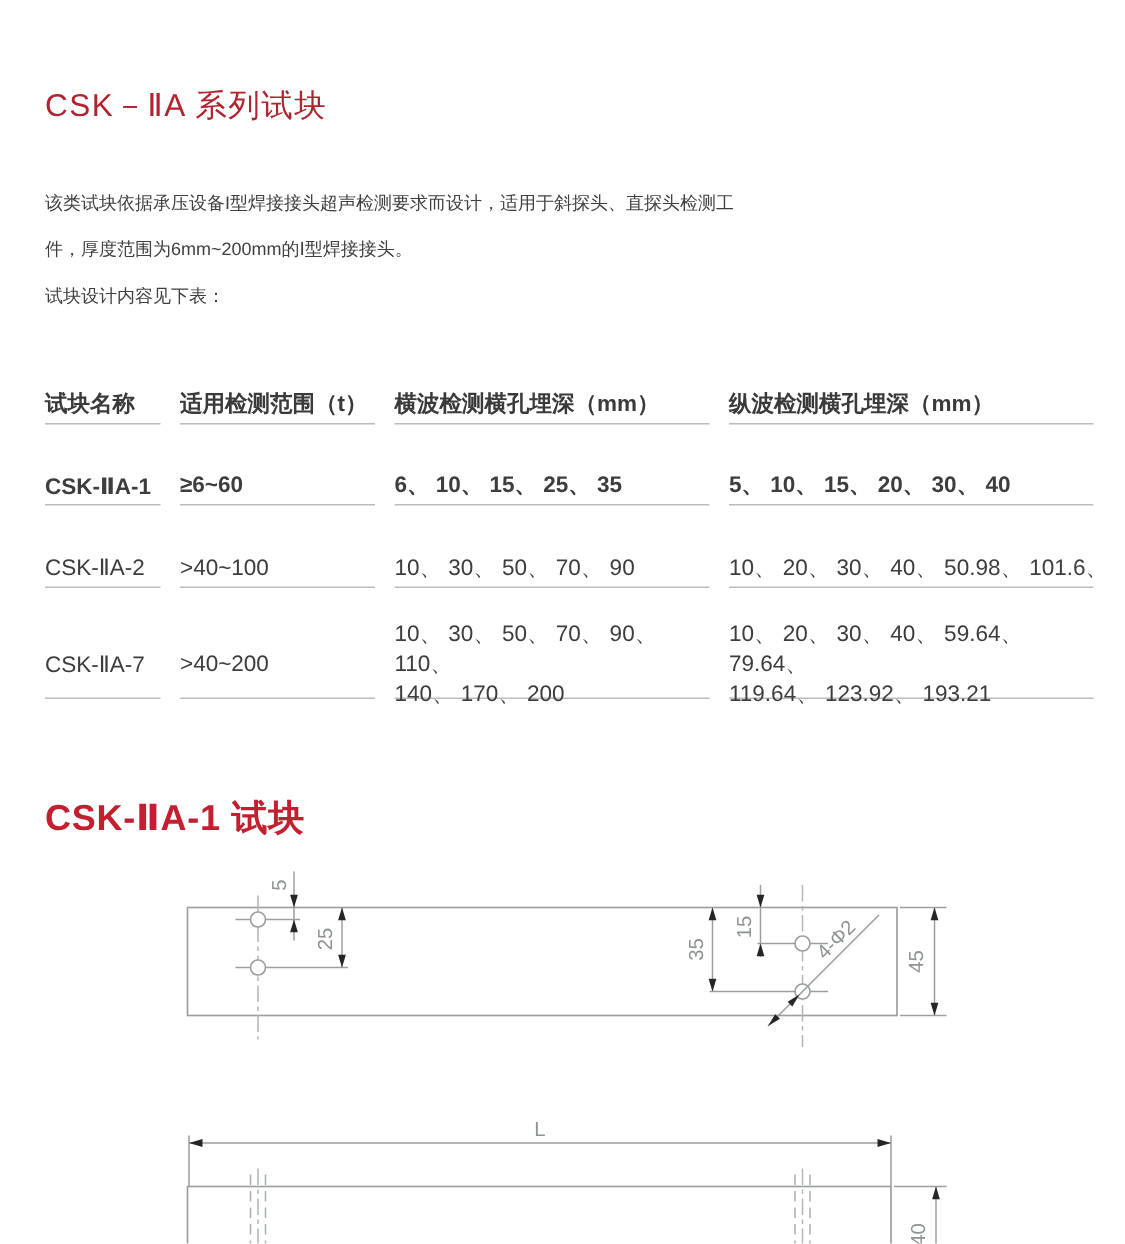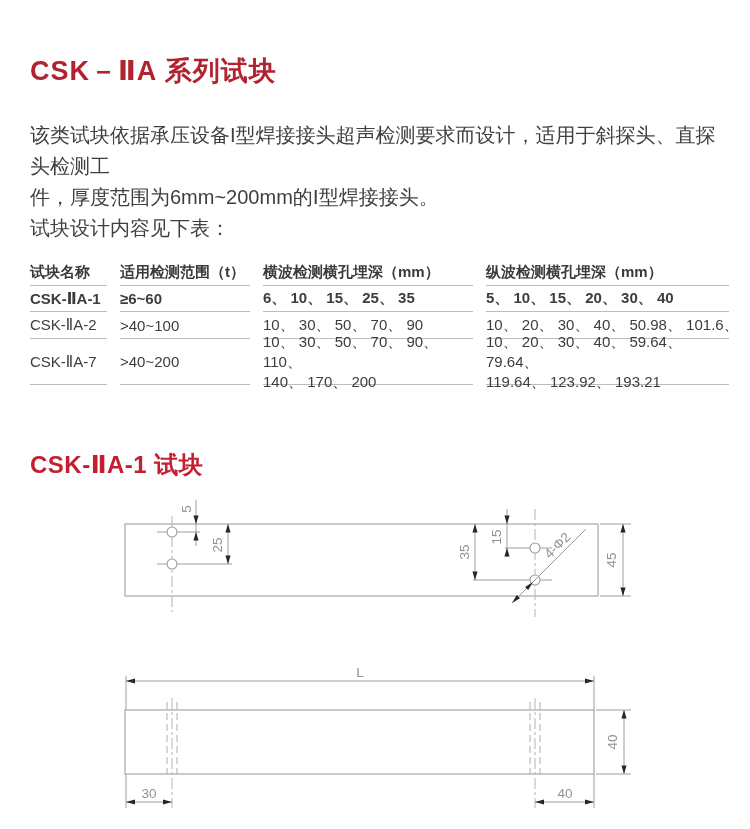--- a/index.html
+++ b/index.html
@@ -3,39 +3,40 @@
 <meta charset="utf-8">
 <style>
   html,body{margin:0;padding:0;}
   body{
     width:750px;height:829px;background:#ffffff;overflow:hidden;
     font-family:"Liberation Sans","DejaVu Sans",sans-serif;
     -webkit-font-smoothing:antialiased;
   }
   .series-title{
     margin:56px 0 0 30px;
-    font-size:27px;line-height:30px;font-weight:700;letter-spacing:1px;
+    font-size:21px;line-height:30px;font-weight:400;letter-spacing:1px;
     color:#b0232f;
   }
   .intro{
     margin:34px 30px 0 30px;width:702px;
-    font-size:20px;line-height:31px;color:#3f3f3f;
+    font-size:12px;line-height:31px;color:#3f3f3f;
     white-space:pre-line;
   }
   .spec-table{margin:15px 0 0 30px;}
   .tr{
     display:grid;
     grid-template-columns:77px 130px 210px 243px;
     column-gap:13px;width:699px;
   }
   .td{
     border-bottom:1px solid #bcbcbc;
     display:flex;align-items:center;
     font-size:15px;color:#3d3d3d;white-space:nowrap;
     box-sizing:border-box;
+    margin-top:28px;
   }
   .thead .td{font-weight:700;color:#3a3a3a;height:27px;}
   .row1 .td{height:26px;font-weight:bold;}
   .row2 .td{height:27px;}
   .row3 .td{height:46px;}
   .row3 .c3,.row3 .c4{white-space:pre-line;line-height:20px;}
   .block-title{
     margin:64px 0 0 30px;
     font-size:24px;line-height:31px;font-weight:700;letter-spacing:0.5px;
     color:#c31f30;

